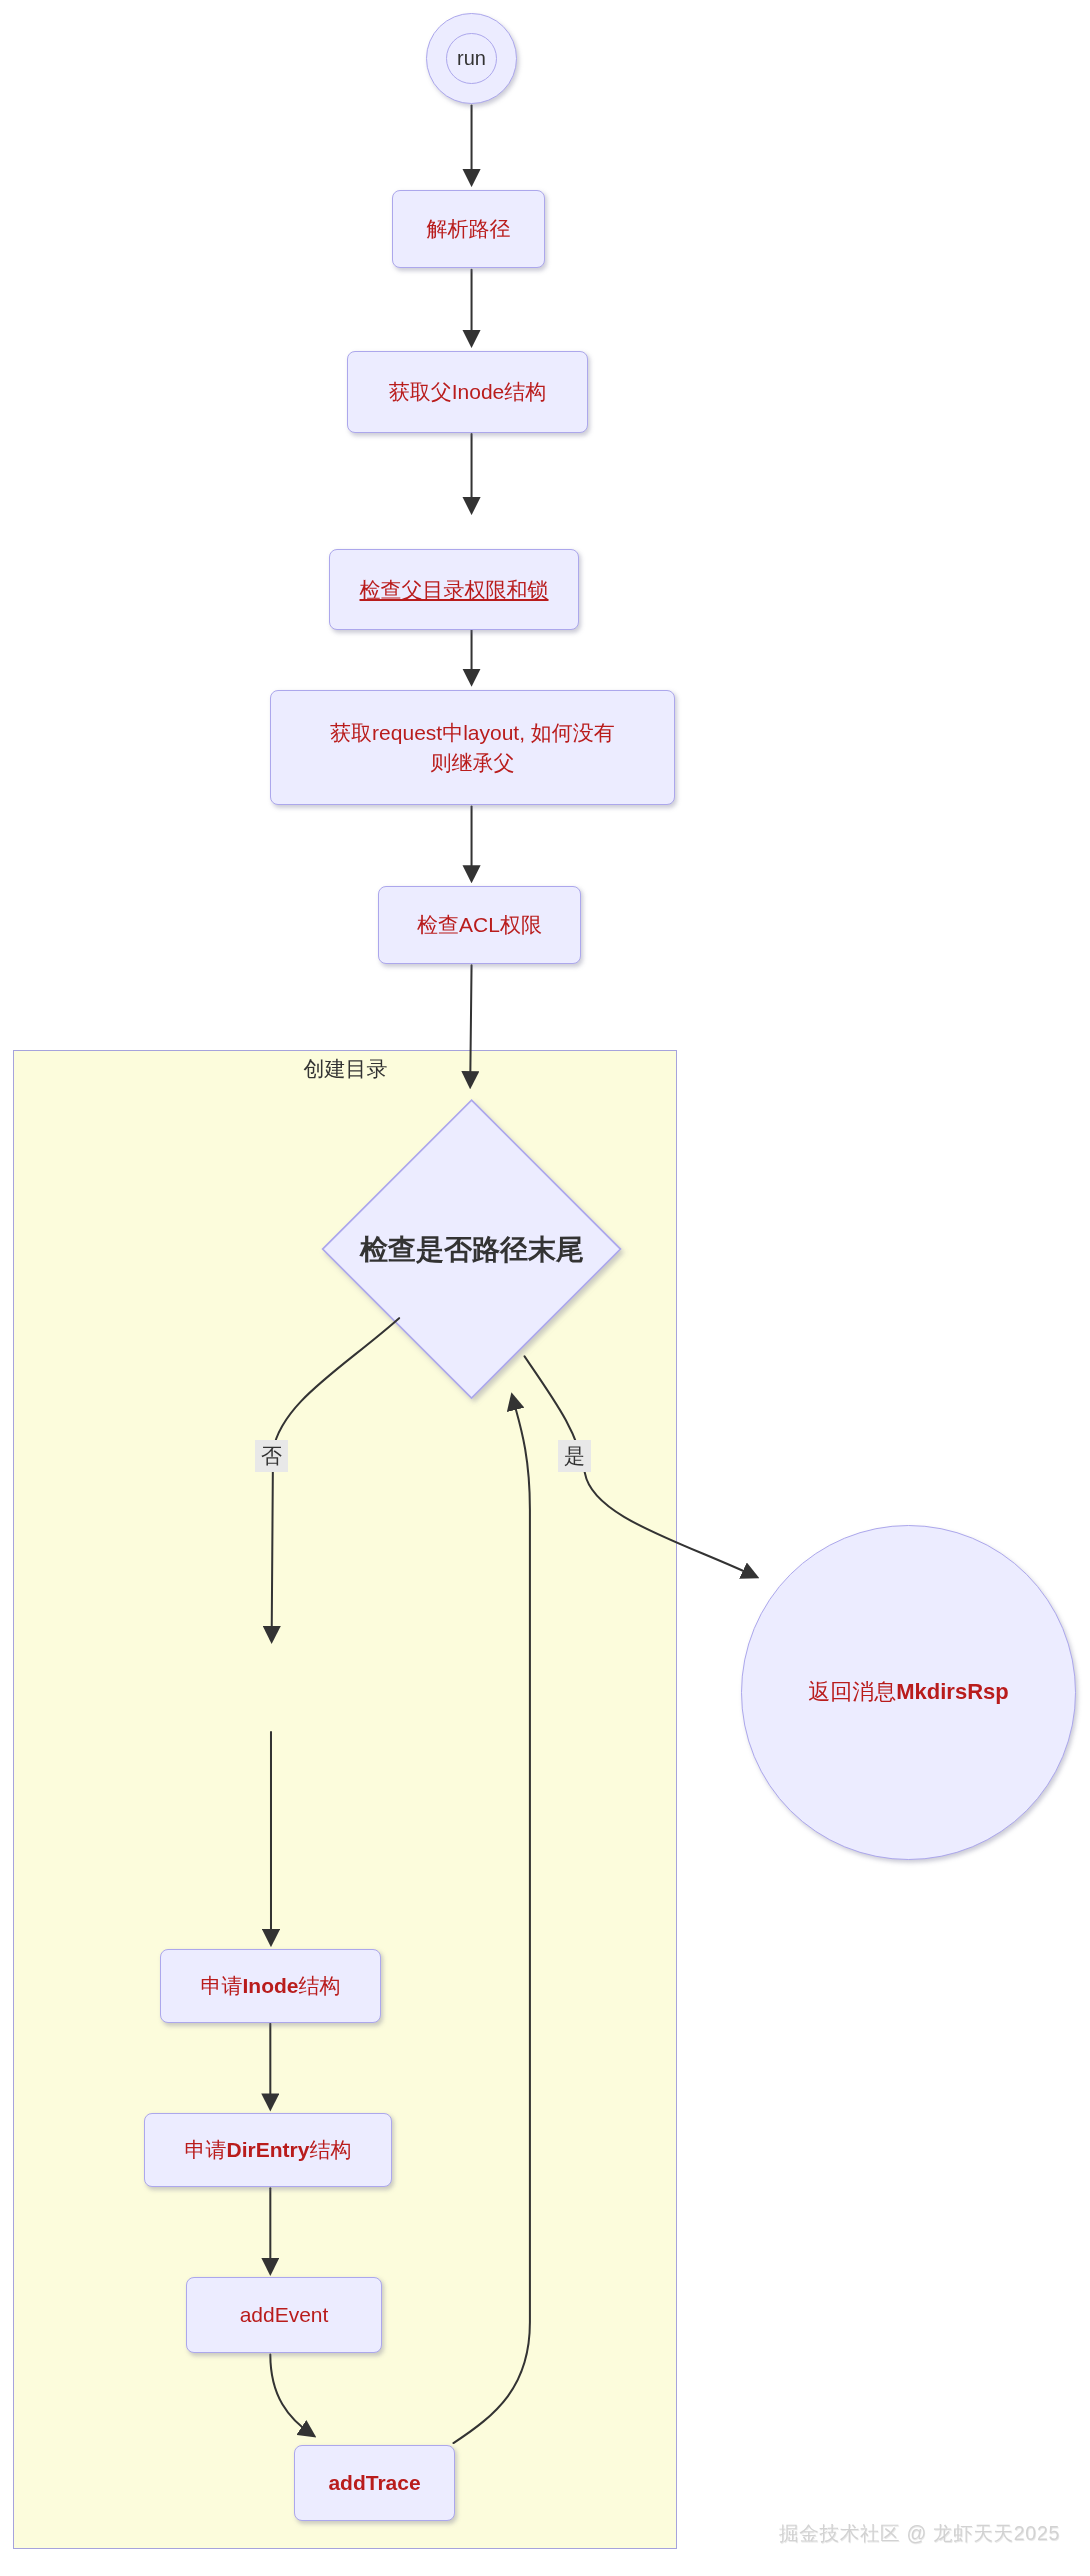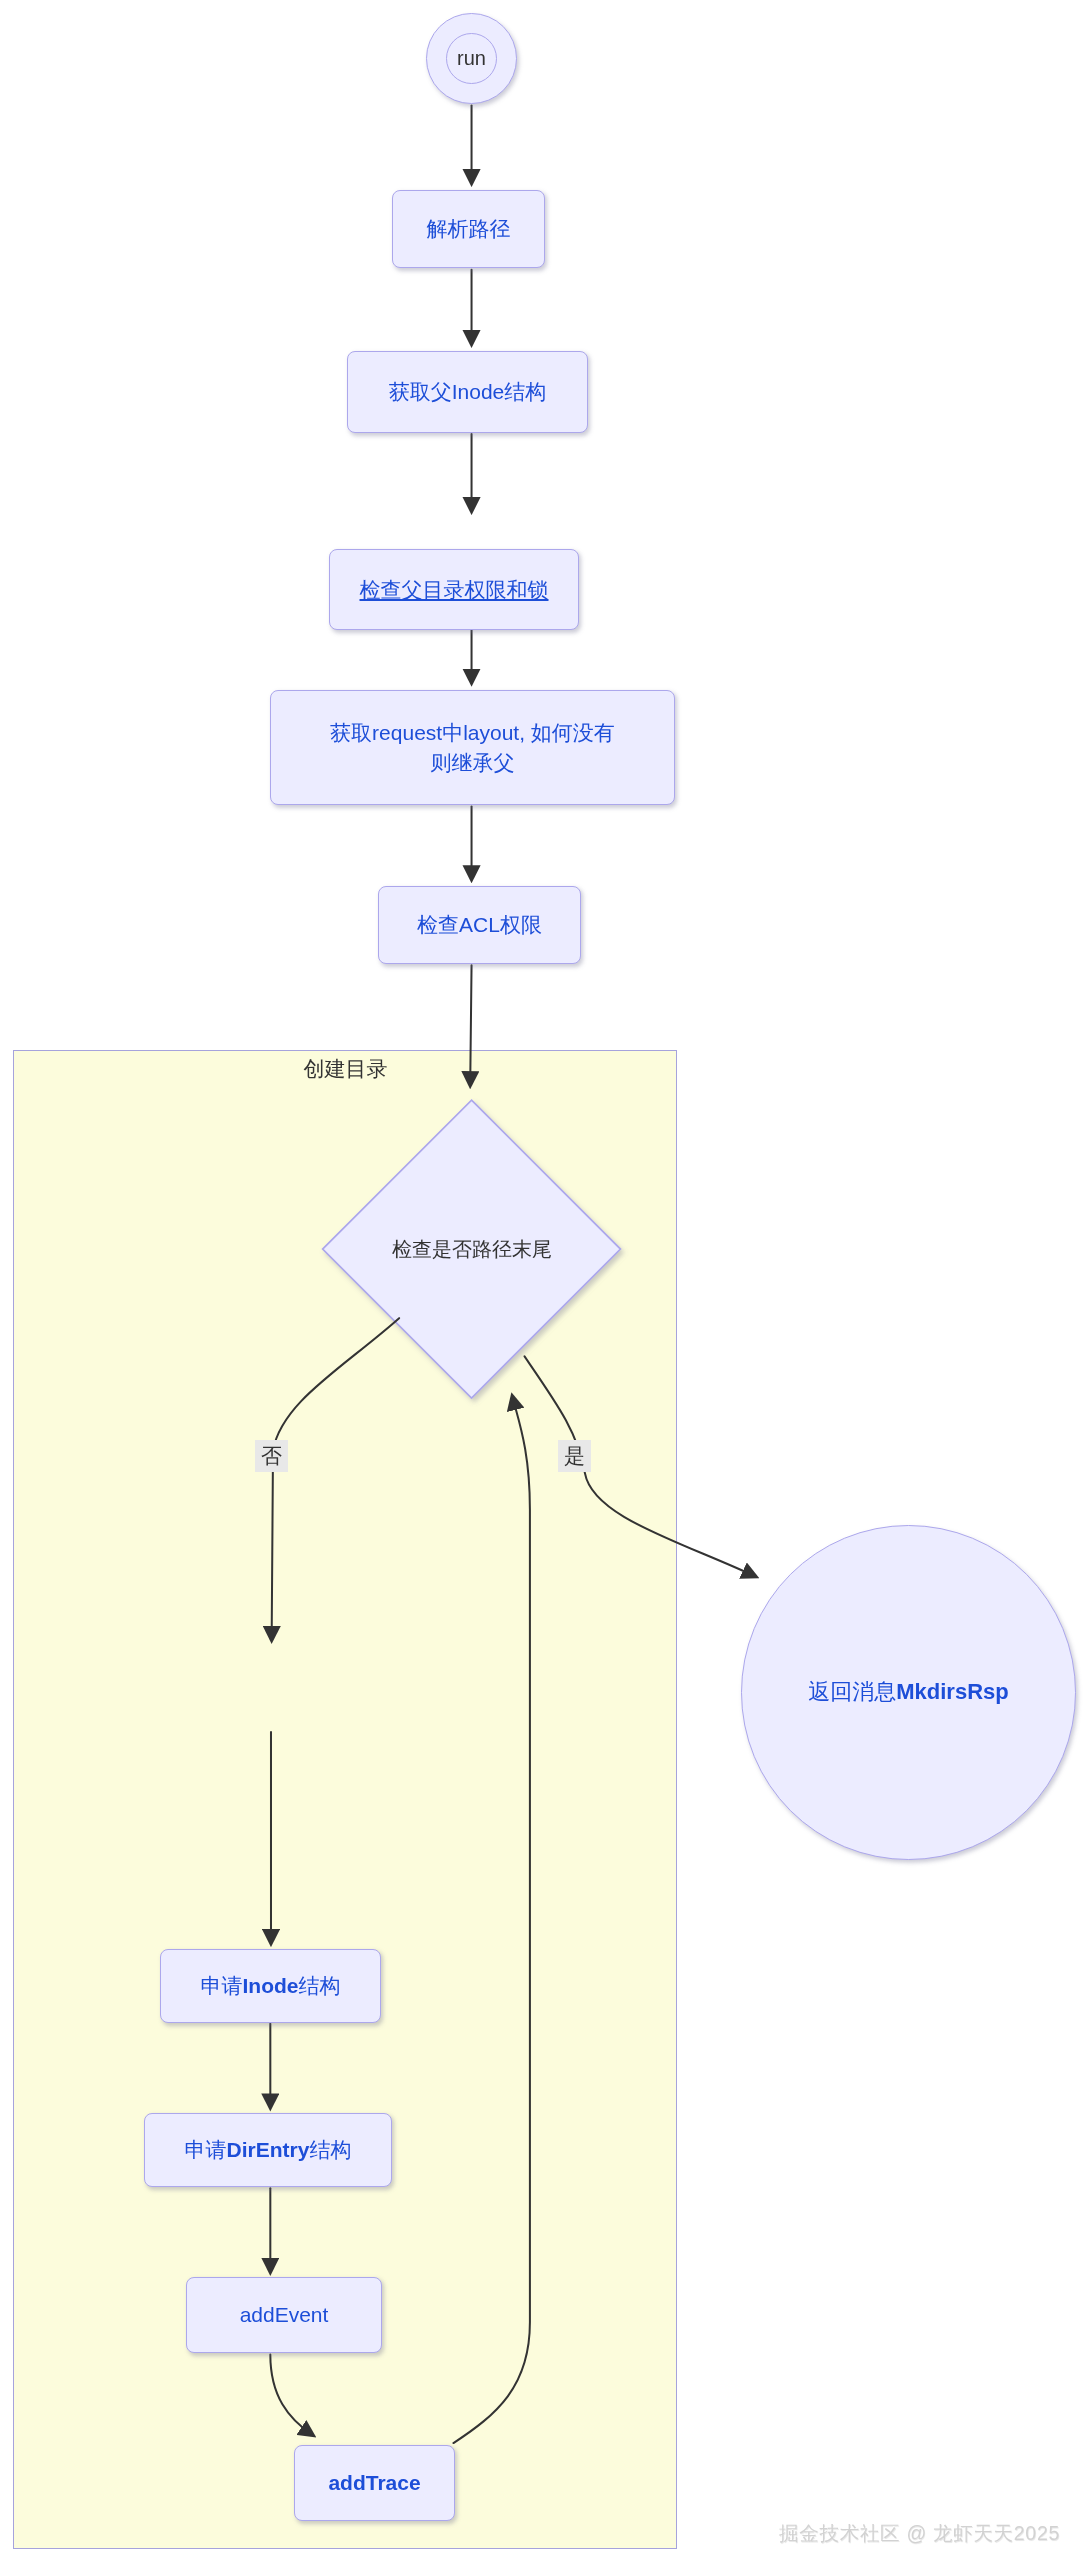--- a/index.html
+++ b/index.html
@@ -3,21 +3,21 @@
 <meta charset="utf-8">
 <style>
   html,body{margin:0;padding:0;background:#ffffff;}
   #canvas{
     position:relative;width:1090px;height:2576px;background:#ffffff;overflow:hidden;
     font-family:"Liberation Sans","DejaVu Sans",sans-serif;color:#333333;
   }
   .node{
     position:absolute;display:flex;align-items:center;justify-content:center;
     background:#ECECFF;border:1.3px solid #ACA7EC;border-radius:8px;
-    box-sizing:border-box;text-align:center;font-size:21px;color:#1d4ed8;
+    box-sizing:border-box;text-align:center;font-size:21px;color:#b91c1c;
     box-shadow:2px 2.7px 4.7px rgba(110,110,140,0.35);
     padding:0 12px;line-height:1.4;
   }
   .node b{font-weight:bold;}
   .circle-node{border-radius:50%;}
   .run-outer{
     position:absolute;left:426px;top:12.7px;width:91px;height:91px;border-radius:50%;
     background:#ECECFF;border:1.7px solid #ACA7EC;box-sizing:border-box;
     display:flex;align-items:center;justify-content:center;
     box-shadow:2px 2.7px 4.7px rgba(110,110,140,0.35);
@@ -31,21 +31,21 @@
     background:#FCFCDC;border:1.3px solid #A6A3DC;box-sizing:border-box;
   }
   .cluster-label{
     position:absolute;left:13.4px;top:1055px;width:664px;text-align:center;
     font-size:21px;color:#333333;
   }
   #edges{position:absolute;left:0;top:0;width:1090px;height:2576px;}
   .diamond-text{
     position:absolute;left:323px;top:1216px;width:298px;height:67px;
     display:flex;align-items:center;justify-content:center;
-    font-size:20px;color:#333333;text-align:center;
+    font-size:28px;color:#333333;text-align:center;font-weight:bold;
   }
   .edge-label{
     position:absolute;background:#E8E8E8;color:#333333;font-size:21px;
     padding:3.4px 6px;line-height:1.2;
   }
   .watermark{
     position:absolute;right:30px;top:2520px;font-size:19.5px;letter-spacing:0.7px;
     color:#D2D2D2;text-shadow:-0.7px -0.7px 0 rgba(255,255,255,0.95),0.7px 0.7px 0.7px rgba(0,0,0,0.10);
     white-space:nowrap;
   }

